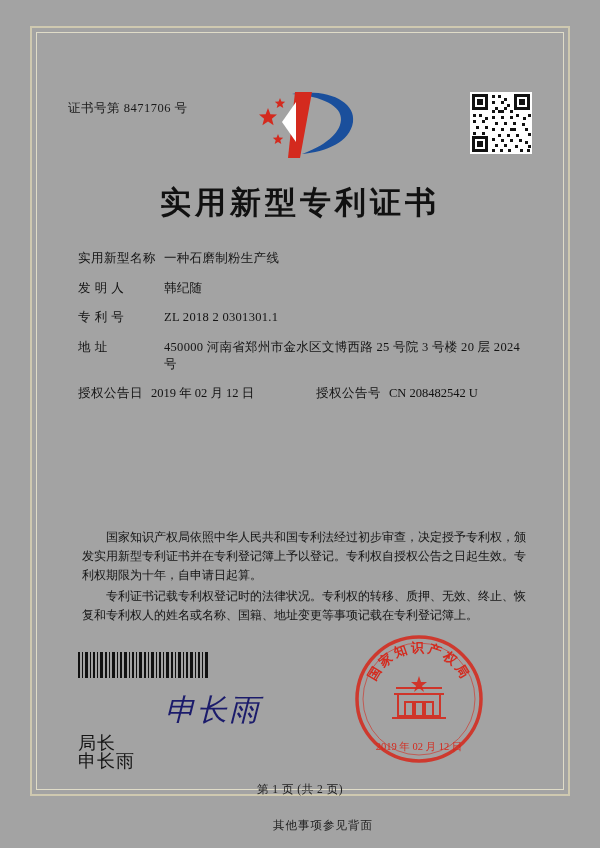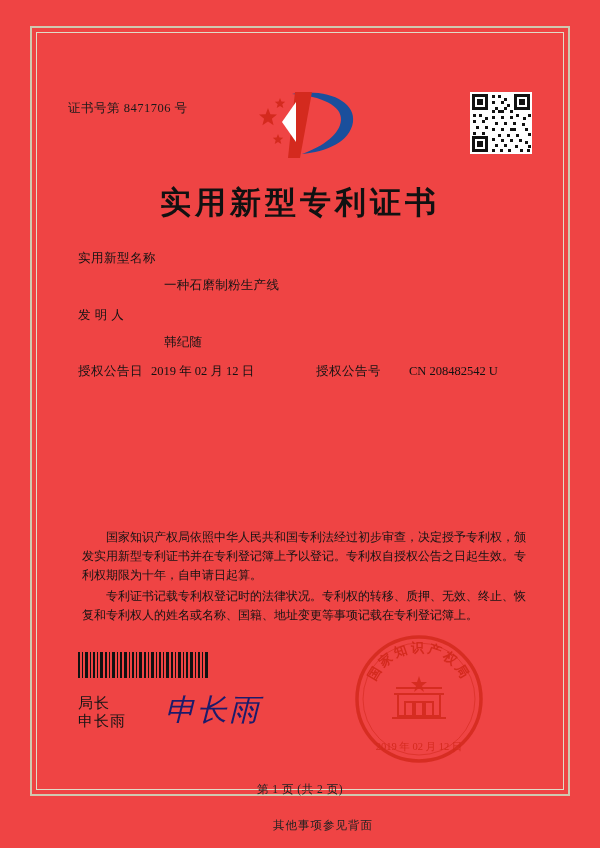--- a/index.html
+++ b/index.html
@@ -13,21 +13,21 @@
     font-family: "Liberation Serif", "DejaVu Serif", serif;
     color: #111111;
     overflow: hidden;
     position: relative;
   }
   .page {
     position: absolute;
     left: 0; top: 0;
     width: 600px;
     height: 848px;
-    background: #ef4444;
+    background: #a3a3a3;
   }
   
   .frame-outer {
     position: absolute;
     left: 30px; top: 26px;
     width: 540px;
     height: 770px;
     border: 2px solid #cfc9b0;
     box-sizing: border-box;
   }
@@ -105,24 +105,23 @@
     color: #141414;
   }
   .field-label.spread {
     display: flex;
     justify-content: space-between;
   }
   .field-value {
     flex: 1;
     color: #141414;
     letter-spacing: 0.3px;
-    margin-top: 27px;
   }
   .half-left { width: 238px; display: flex; }
-  .half-right { display: flex; gap: 20px; }
+  .half-right { display: flex; }
   .label-inline {
     white-space: nowrap;
     margin-right: 8px;
     color: #141414;
     letter-spacing: 0.5px;
     text-align: center;
   }
 
   
   .paras {
@@ -146,22 +145,22 @@
     left: 78px;
     top: 652px;
     width: 132px;
     height: 26px;
   }
 
   
   .sig-block {
     position: absolute;
     left: 78px;
-    top: 694px;
-    font-size: 15px;
+    top: 734px;
+    font-size: 18px;
     line-height: 18px;
     letter-spacing: 1px;
     color: #141414;
   }
   .signature {
     position: absolute;
     left: 165px;
     top: 690px;
     width: 160px;
     height: 44px;
@@ -307,20 +306,28 @@
 
   <div class="fields">
     <div class="field-row">
       <span class="field-label">实用新型名称</span>
       <span class="field-value">一种石磨制粉生产线</span>
     </div>
     <div class="field-row">
       <span class="field-label spread">发 明 人</span>
       <span class="field-value">韩纪随</span>
     </div>
+    <div class="field-row">
+      <span class="field-label spread">专 利 号</span>
+      <span class="field-value">ZL 2018 2 0301301.1</span>
+    </div>
+    <div class="field-row">
+      <span class="field-label spread">地 址</span>
+      <span class="field-value">450000 河南省郑州市金水区文博西路 25 号院 3 号楼 20 层 2024 号</span>
+    </div>
     <div class="field-row two-col">
       <span class="half-left">
         <span class="label-inline">授权公告日</span>
         <span>2019 年 02 月 12 日</span>
       </span>
       <span class="half-right">
         <span class="label-inline">授权公告号</span>
         <span>CN 208482542 U</span>
       </span>
     </div>

